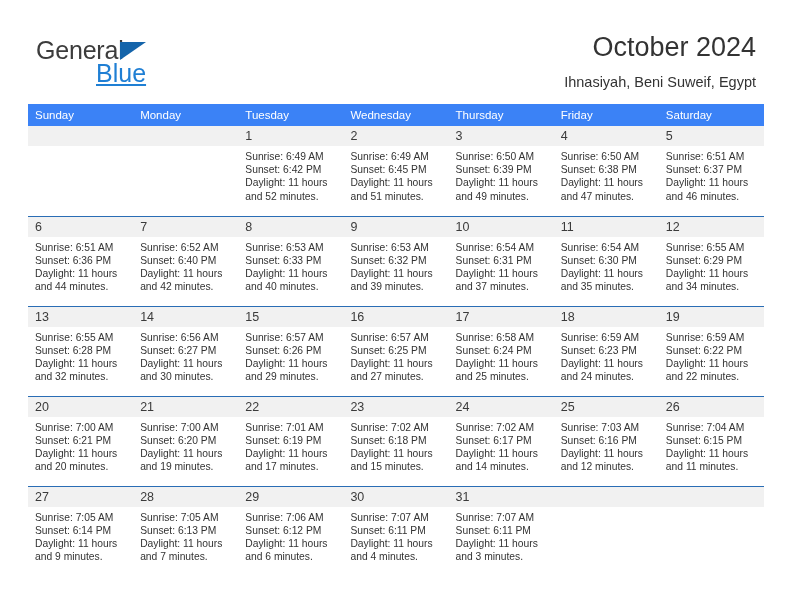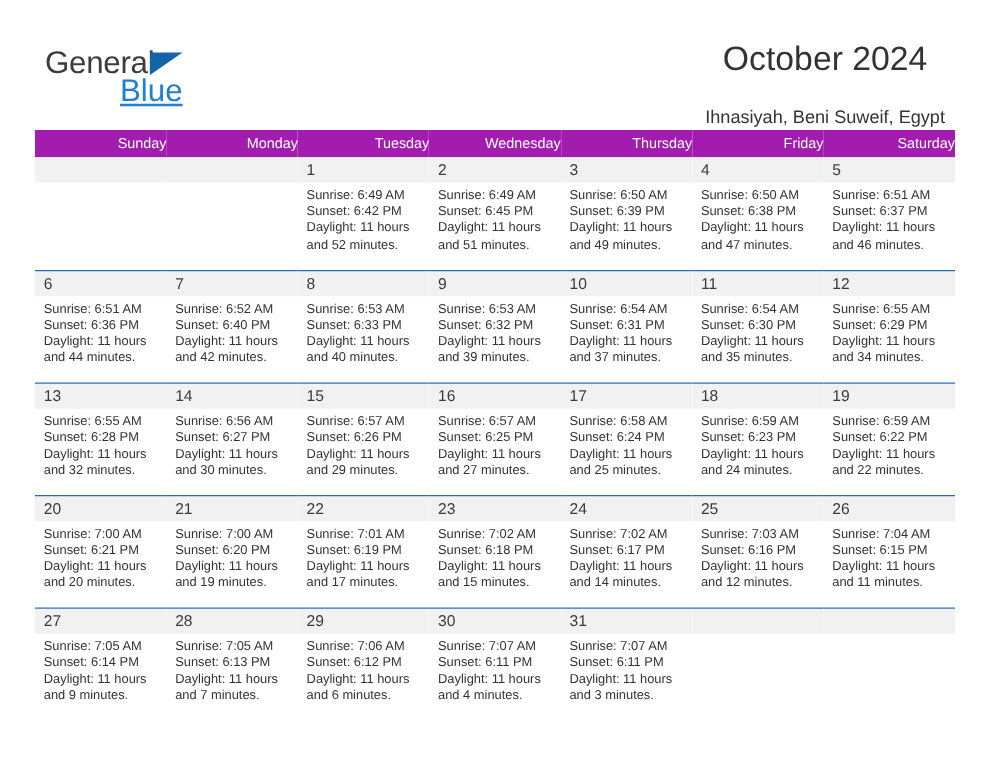--- a/index.html
+++ b/index.html
@@ -65,53 +65,53 @@
     line-height: 28px;
     color: #1f7fd4;
     font-family: "Liberation Sans", sans-serif;
     text-decoration: underline;
   }
 
   .title-block {
     position: absolute;
     right: 36px;
     top: 30px;
-    text-align: center;
+    text-align: right;
   }
   .cal-title {
     font-size: 27px;
     line-height: 34px;
     color: #333333;
     font-weight: normal;
     margin: 0;
     white-space: nowrap;
   }
   .cal-subtitle {
     font-size: 14.5px;
     line-height: 20px;
     color: #333333;
-    margin: 20px 0 0 0;
+    margin: 8px 0 0 0;
     white-space: nowrap;
   }
 
   
   .calendar {
     position: absolute;
     left: 28px;
     top: 104px;
     width: 736px;
     border-collapse: collapse;
     table-layout: fixed;
   }
   .calendar th {
-    background: #a21caf;
+    background: #3b82f6;
     color: #ffffff;
     font-size: 11.5px;
     font-weight: normal;
-    text-align: right;
+    text-align: left;
     padding: 5px 0 5px 7px;
     height: 19px;
     box-sizing: border-box;
     border: none;
   }
   .calendar td {
     vertical-align: top;
     padding: 0;
     border: none;
     border-top: 1.4px solid #2a6db5;

